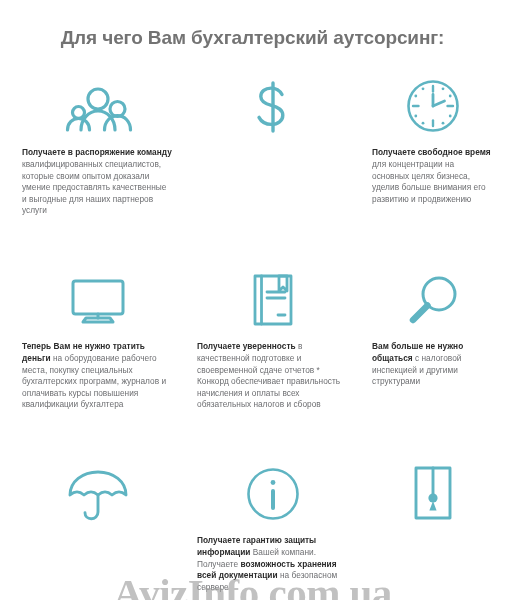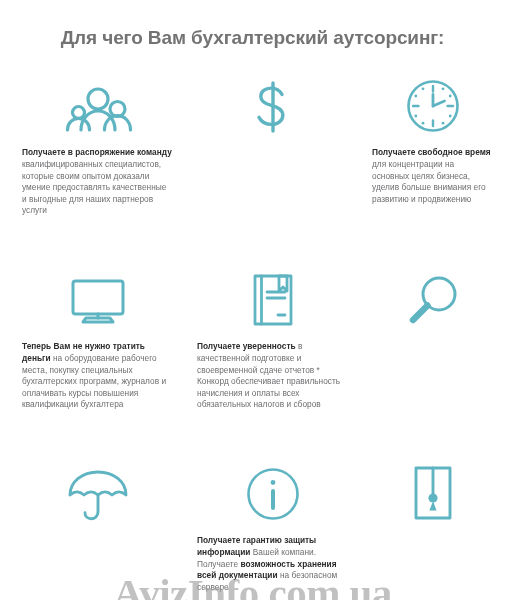--- a/index.html
+++ b/index.html
@@ -214,20 +214,23 @@
 
     <div class="card col3">
       <div class="card-icon">
         <svg width="54" height="52" viewBox="0 0 54 52">
           <g fill="none" stroke="#5fb4c2" stroke-linecap="round" stroke-linejoin="round">
             <circle cx="33" cy="19" r="16" stroke-width="3"></circle>
             <line x1="21.5" y1="30.5" x2="7" y2="45" stroke-width="6.5"></line>
           </g>
         </svg>
       </div>
+      <div class="card-text">
+        <b>Вам больше не нужно общаться</b><span> с налоговой инспекцией и другими структурами</span>
+      </div>
     </div>
   </div>
 
   <div class="grid row3">
 
     <div class="card col1">
       <div class="card-icon">
         <svg width="64" height="52" viewBox="0 0 64 52">
           <g fill="none" stroke="#5fb4c2" stroke-width="2.9" stroke-linecap="round" stroke-linejoin="round">
             <path d="M4 26 c0 -13.5 12.5 -23 28 -23 c15.5 0 28 9.5 28 23 c-5 -4.2 -9 -4.2 -14 0 c-5 -4.2 -9 -4.2 -14 0 c-5 -4.2 -9 -4.2 -14 0 c-5 -4.2 -9 -4.2 -14 0 z"></path>

